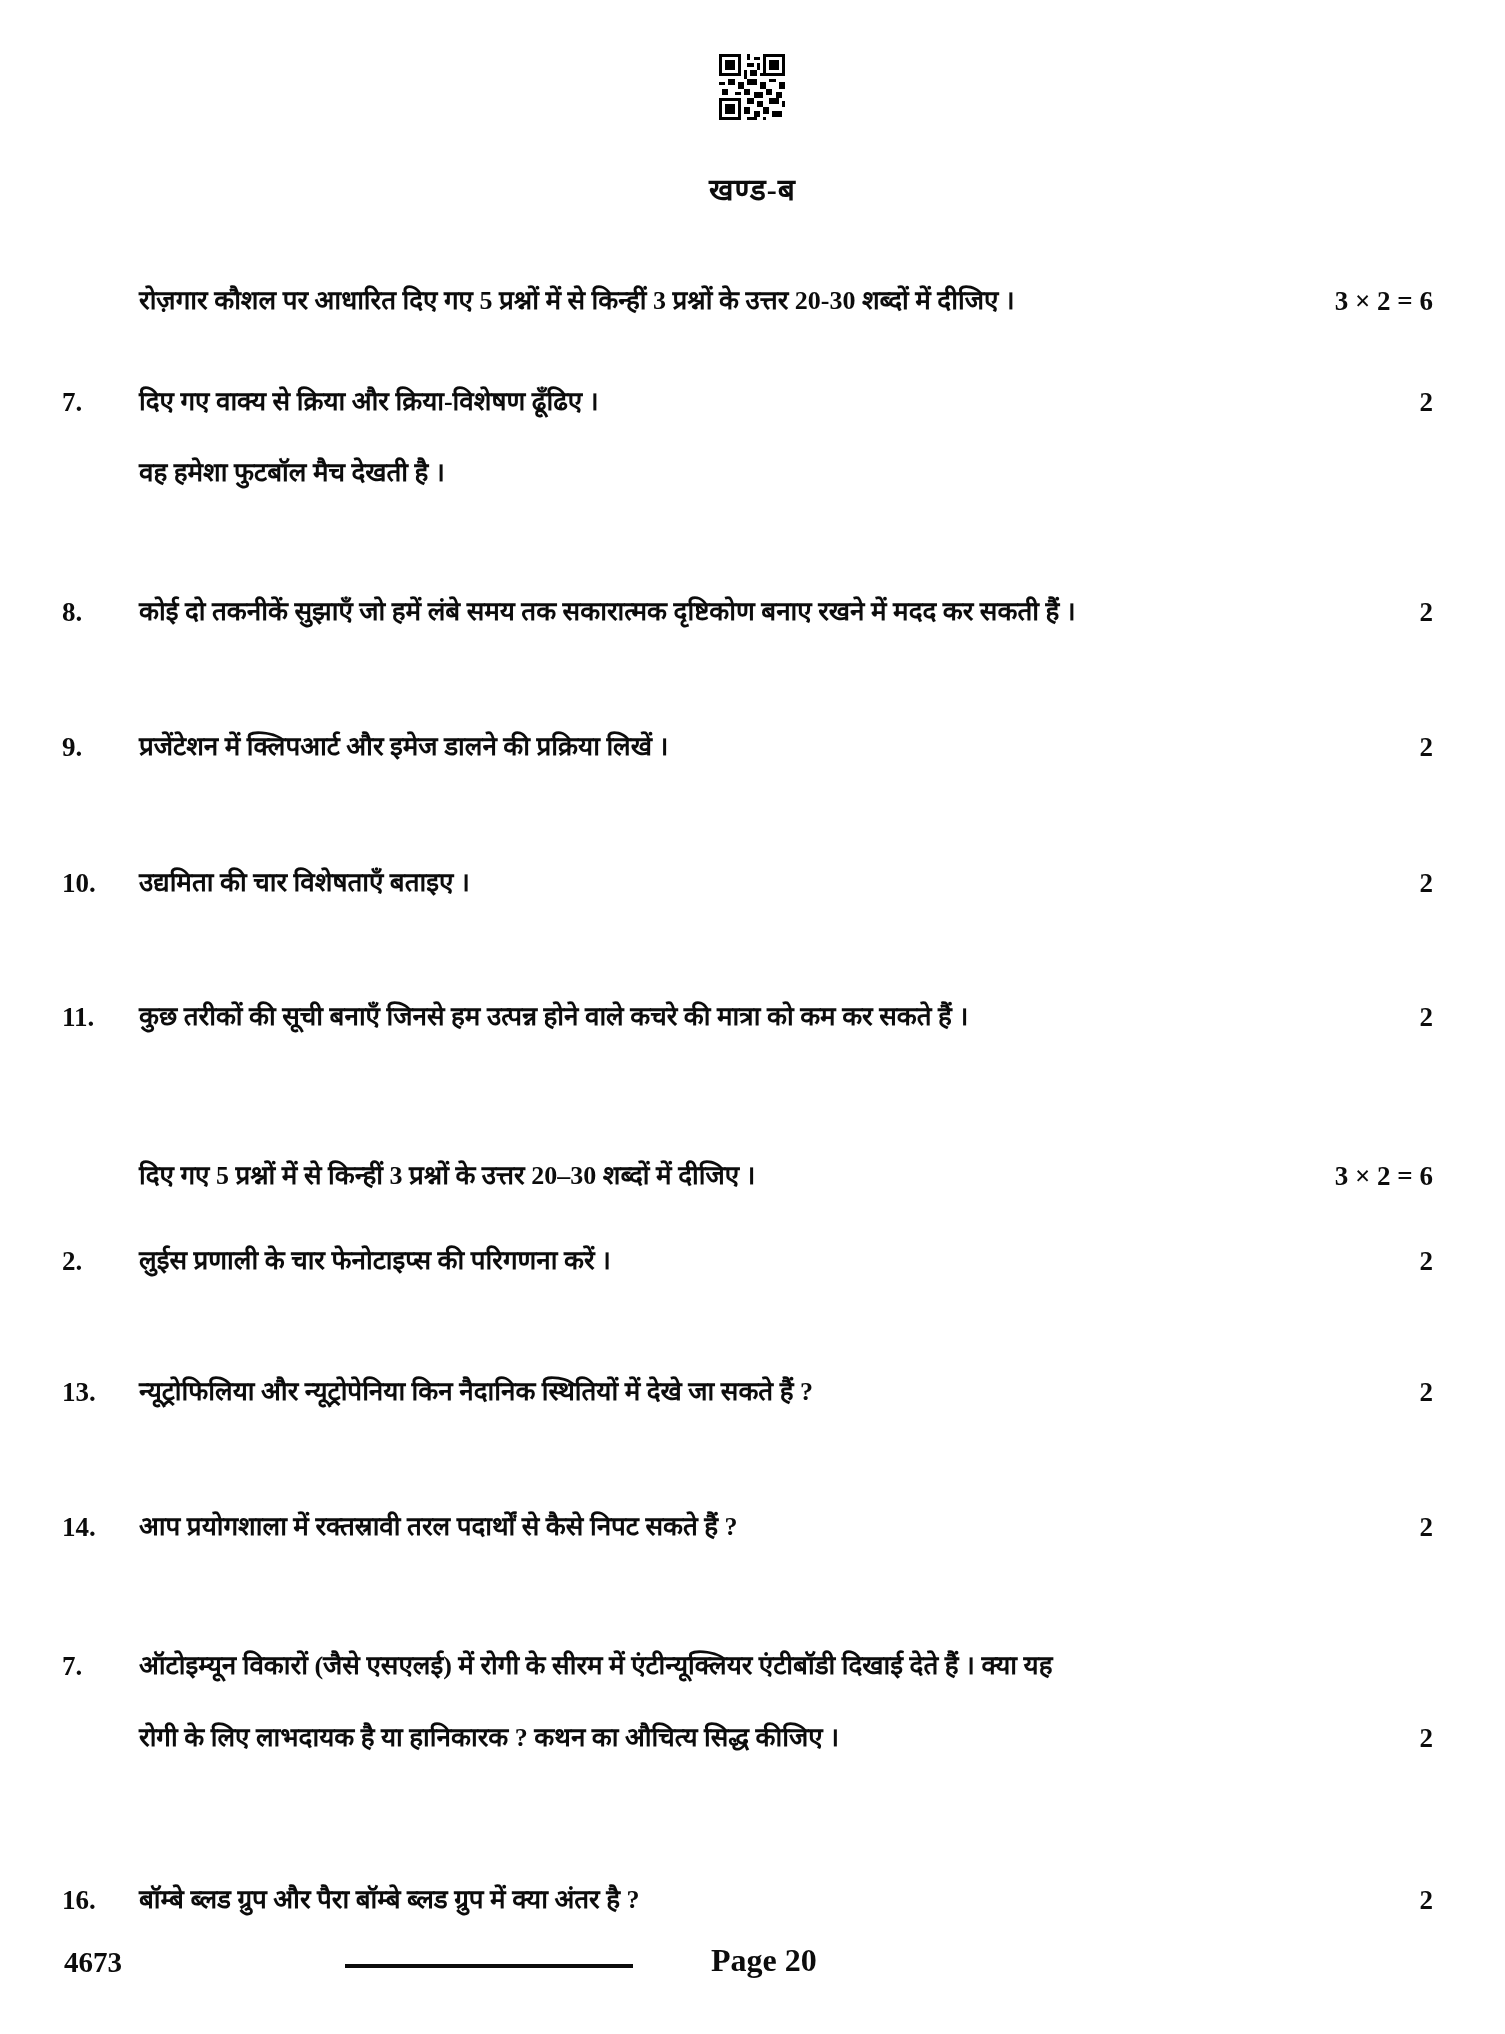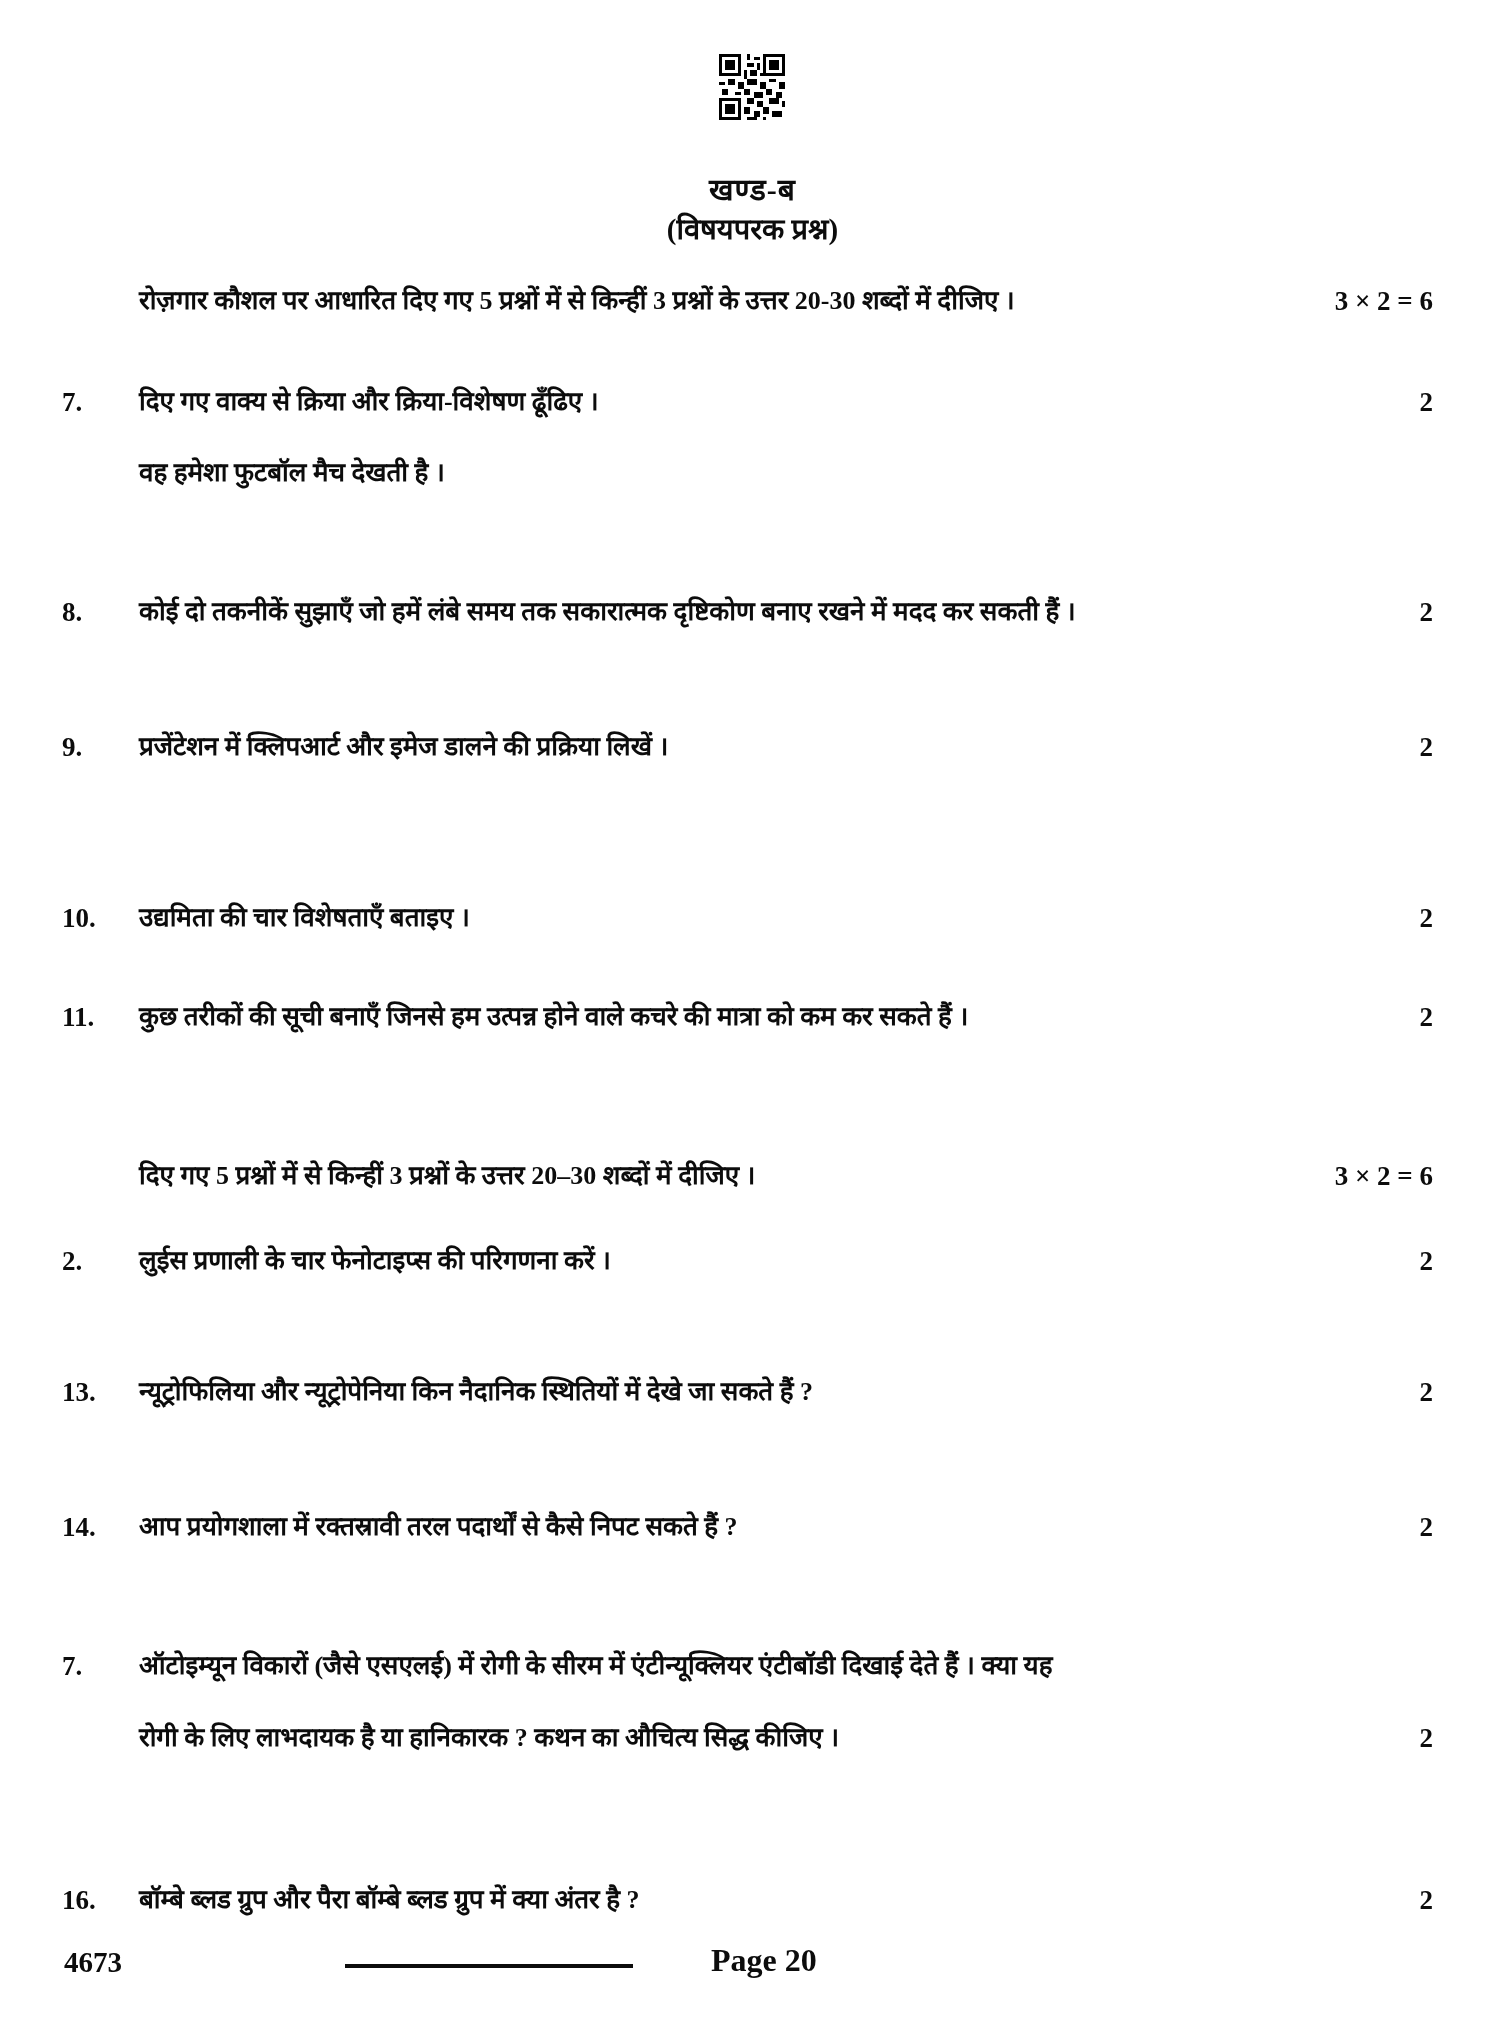--- a/index.html
+++ b/index.html
@@ -76,21 +76,20 @@
         <rect x="8" y="17" width="2" height="2"></rect>
       <rect x="11" y="18" width="2" height="2"></rect>
         <rect x="14" y="17" width="2" height="2"></rect>
         <rect x="17" y="18" width="3" height="2"></rect>
       <rect x="9" y="20" width="3" height="1"></rect>
         <rect x="14" y="20" width="1" height="1"></rect>
     </g>
   </svg>
 
   <div class="section-title">खण्ड-ब</div>
-  <div class="section-subtitle">(विषयपरक प्रश्न)</div>
 
   <div class="row instr" style="top:283px">
     <span class="qnum"></span>
     <span class="qtext">रोज़गार कौशल पर आधारित दिए गए 5 प्रश्नों में से किन्हीं 3 प्रश्नों के उत्तर 20-30 शब्दों में दीजिए ।</span>
     <span class="qmarks">3 × 2 = 6</span>
   </div>
 
   <div class="row" style="top:384px">
     <span class="qnum">7.</span>
     <span class="qtext">दिए गए वाक्य से क्रिया और क्रिया-विशेषण ढूँढिए ।</span>
@@ -106,21 +105,21 @@
     <span class="qtext">कोई दो तकनीकें सुझाएँ जो हमें लंबे समय तक सकारात्मक दृष्टिकोण बनाए रखने में मदद कर सकती हैं ।</span>
     <span class="qmarks">2</span>
   </div>
 
   <div class="row" style="top:729px">
     <span class="qnum">9.</span>
     <span class="qtext">प्रजेंटेशन में क्लिपआर्ट और इमेज डालने की प्रक्रिया लिखें ।</span>
     <span class="qmarks">2</span>
   </div>
 
-  <div class="row" style="top:900px">
+  <div class="row" style="top:865px">
     <span class="qnum">10.</span>
     <span class="qtext">उद्यमिता की चार विशेषताएँ बताइए ।</span>
     <span class="qmarks">2</span>
   </div>
 
   <div class="row" style="top:999px">
     <span class="qnum">11.</span>
     <span class="qtext">कुछ तरीकों की सूची बनाएँ जिनसे हम उत्पन्न होने वाले कचरे की मात्रा को कम कर सकते हैं ।</span>
     <span class="qmarks">2</span>
   </div>

